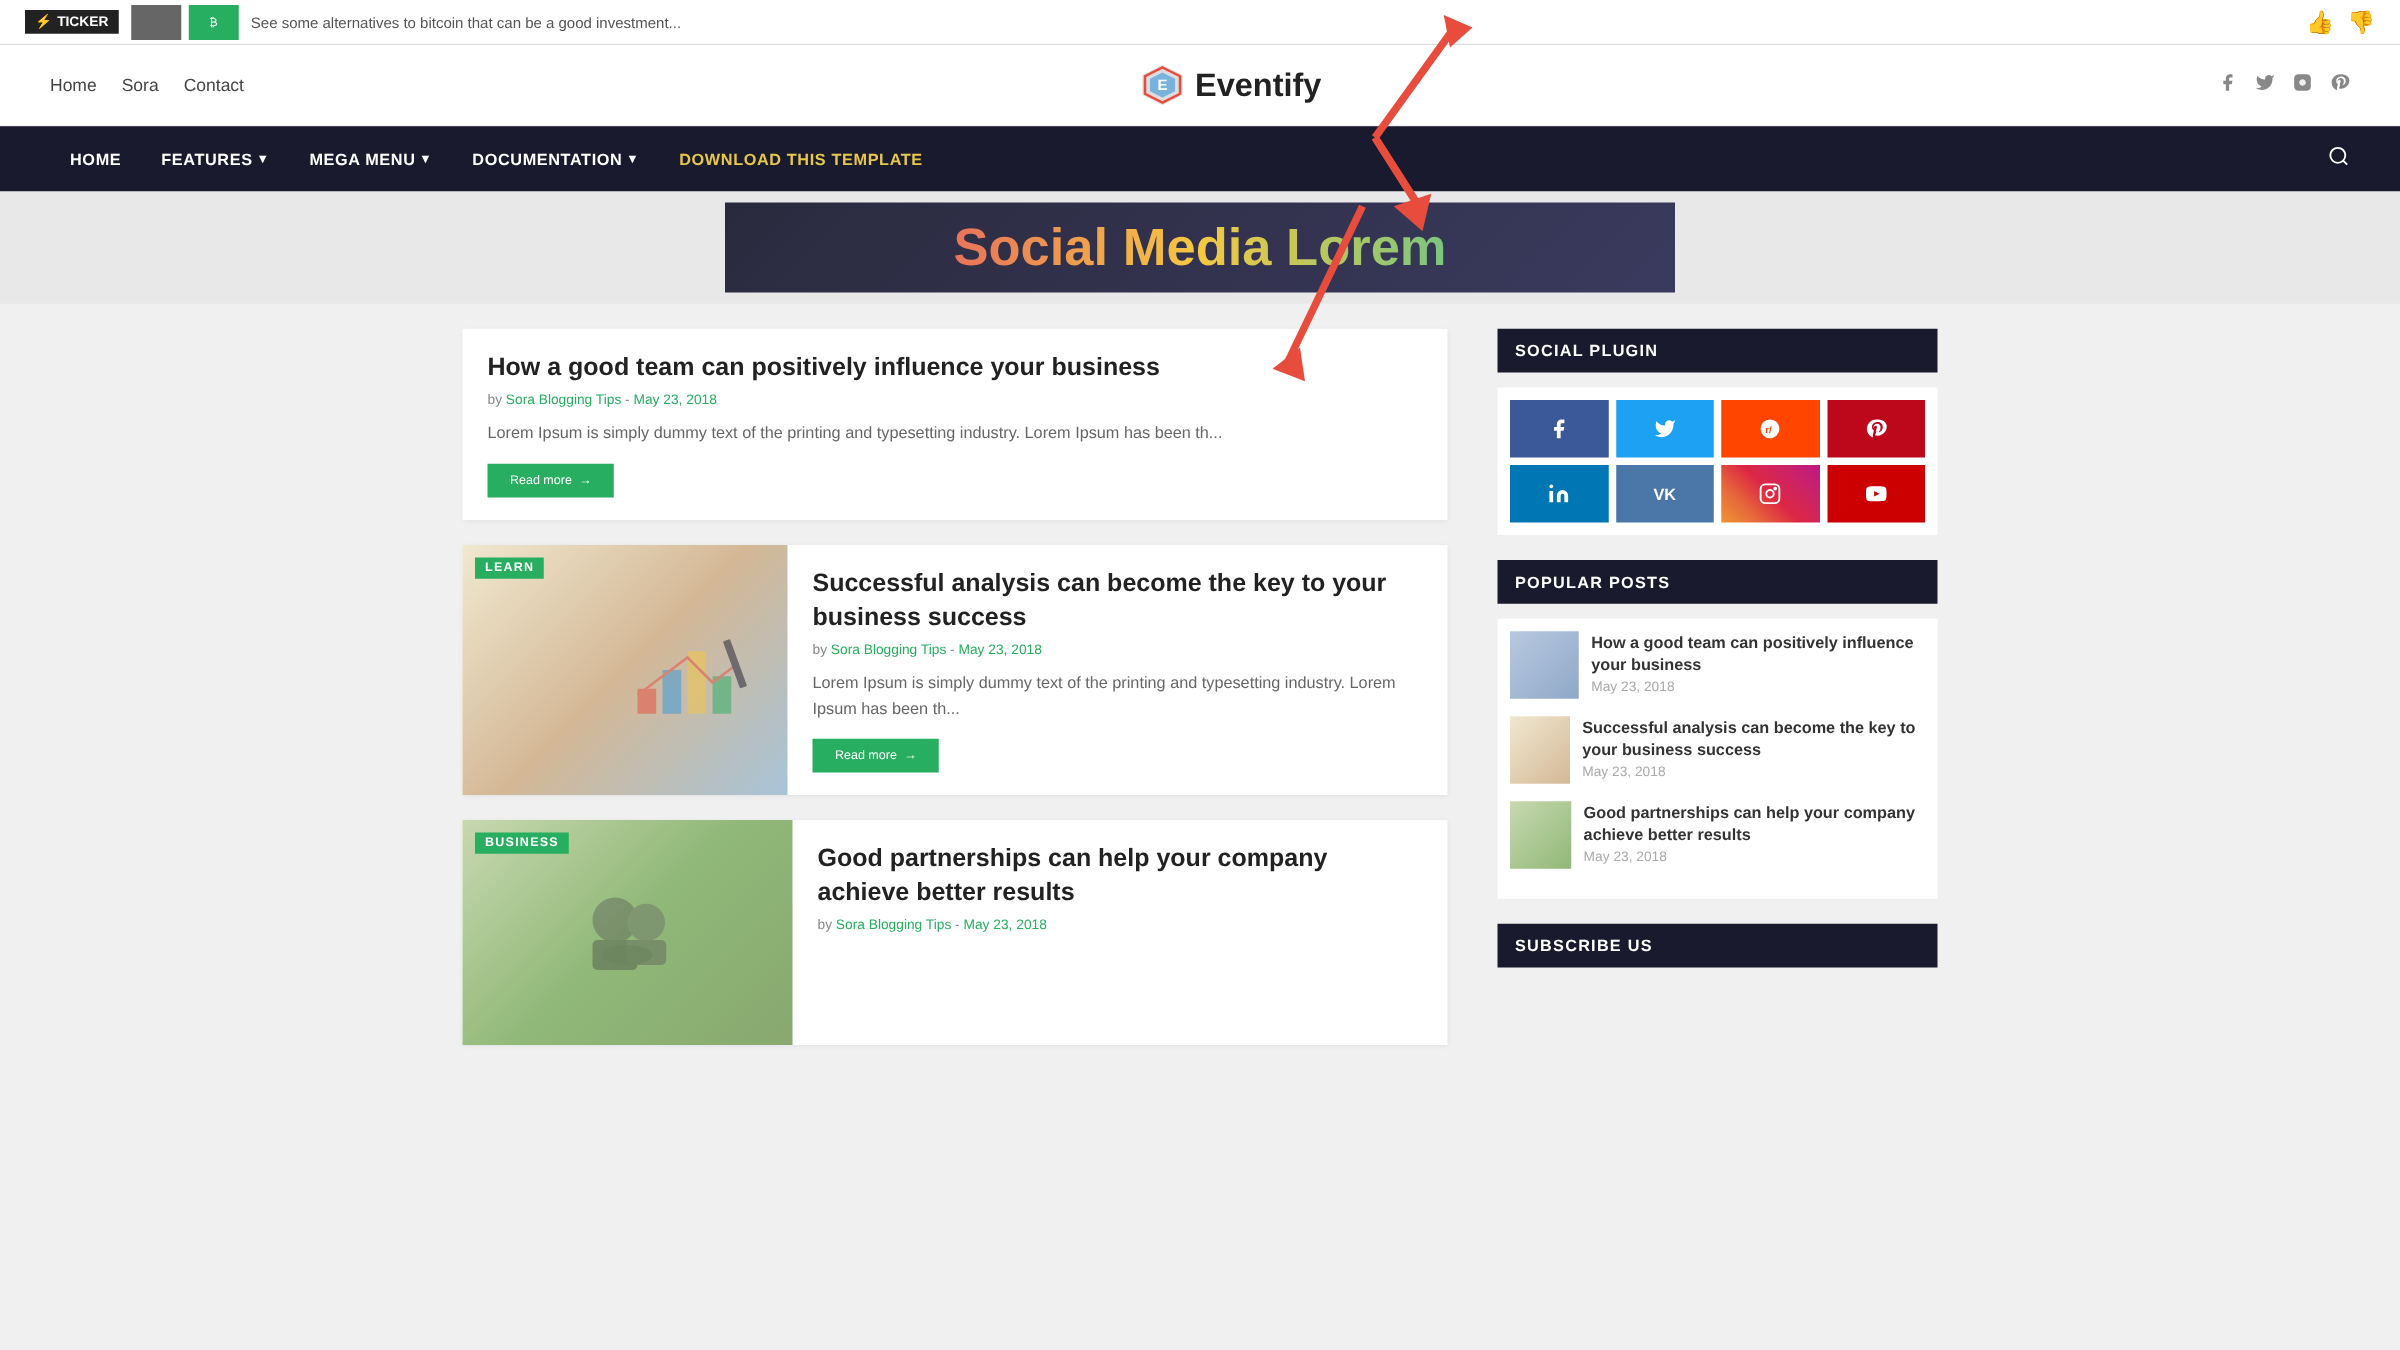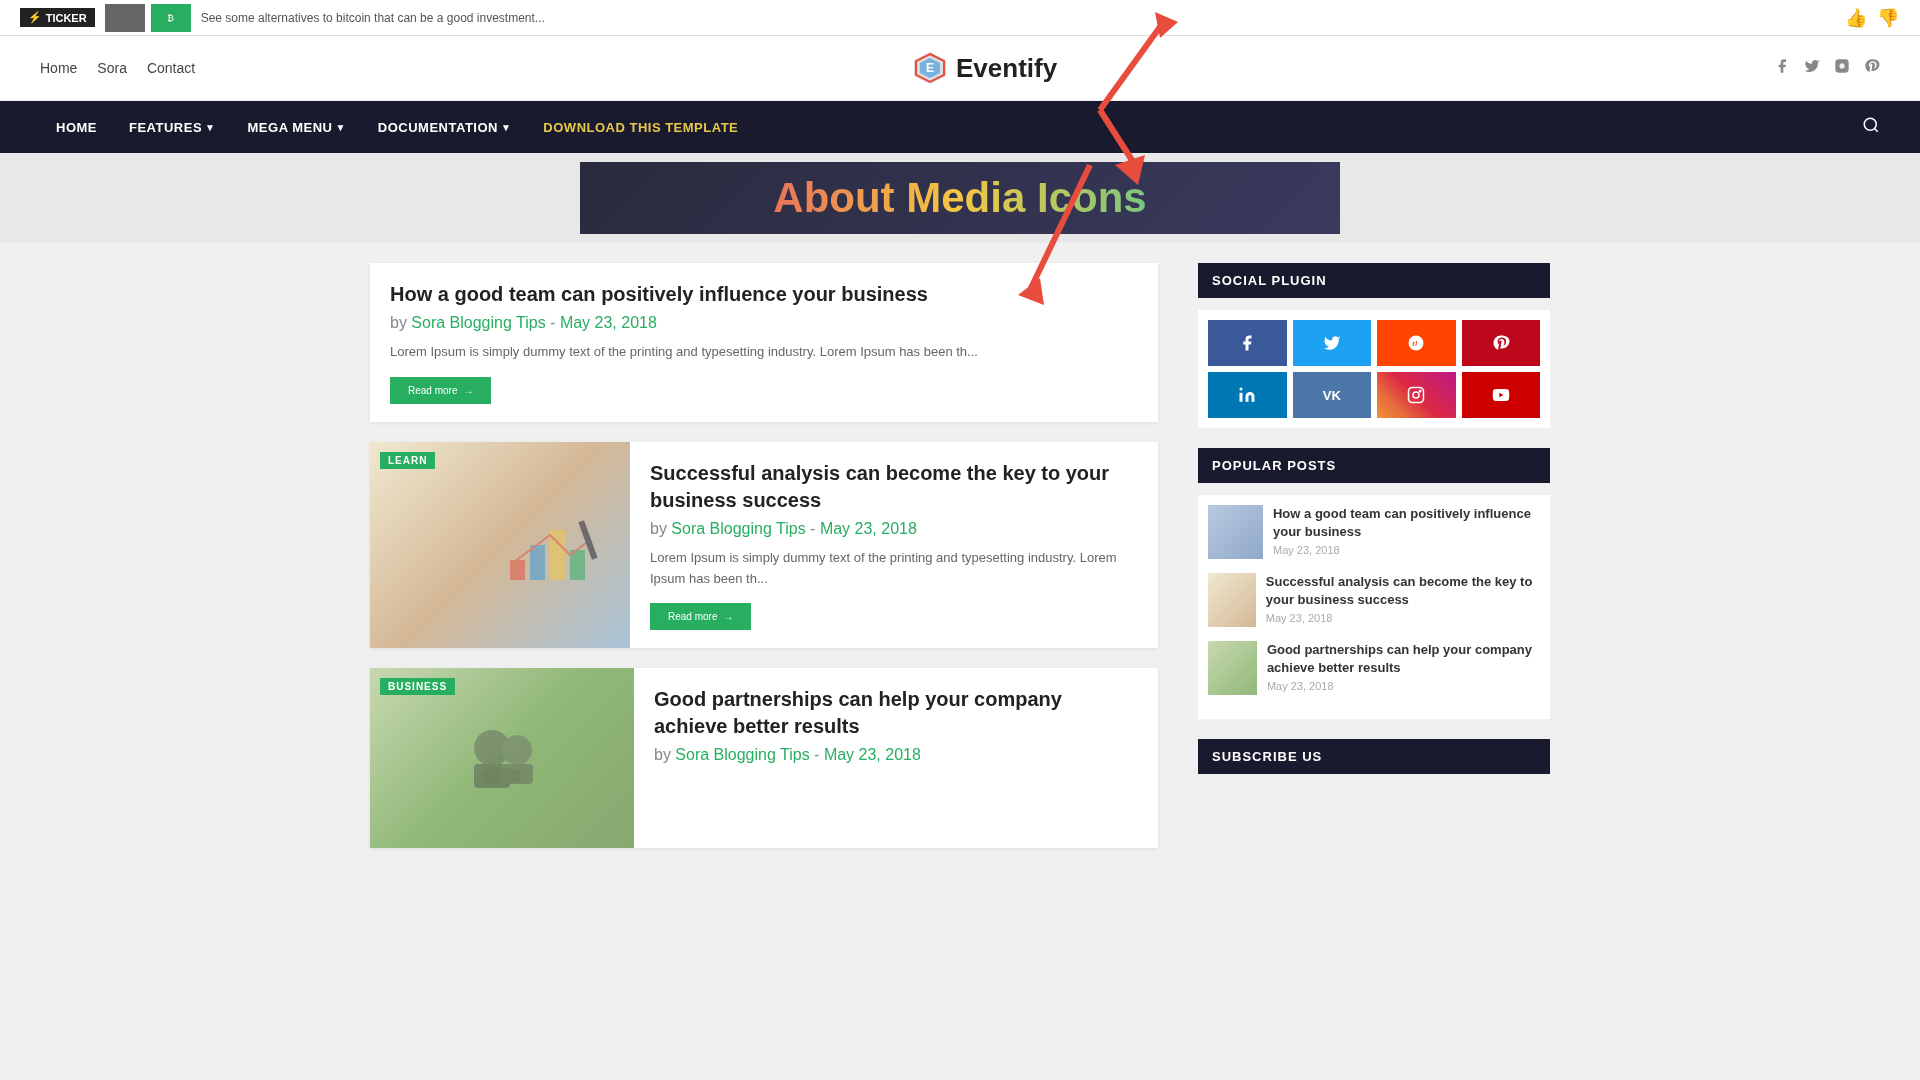--- a/index.html
+++ b/index.html
@@ -145,21 +145,21 @@
       z-index: 2;
     }
     .post-content { padding: 18px 20px; flex: 1; }
     .post-title {
       font-size: 20px;
       font-weight: bold;
       color: #222;
       margin-bottom: 6px;
       line-height: 1.35;
     }
-    .post-meta { font-size: 16px; color: #888; margin-bottom: 10px; }
+    .post-meta { font-size: 11px; color: #888; margin-bottom: 10px; }
     .post-meta span { color: #27ae60; }
     .post-excerpt { font-size: 13px; color: #666; margin-bottom: 14px; line-height: 1.6; }
     .read-more-btn {
       background: #27ae60;
       color: #fff;
       border: none;
       padding: 8px 18px;
       font-size: 10px;
       cursor: pointer;
       display: inline-flex;
@@ -340,21 +340,21 @@
     <div class="navbar-search">
       <svg width="18" height="18" viewBox="0 0 24 24" fill="none" stroke="white" stroke-width="2">
         <circle cx="11" cy="11" r="8"></circle>
           <line x1="21" y1="21" x2="16.65" y2="16.65"></line>
       </svg>
     </div>
   </nav>
 
   <div class="banner">
     <div class="banner-inner">
-      <span class="banner-text">About Media Icons</span>
+      <span class="banner-text">Social Media Lorem</span>
     </div>
   </div>
 
   <div class="main-container">
 
     <div class="posts-section">
 
       <div class="post-card">
         <div class="post-content">
           <h2 class="post-title">How a good team can positively influence your business</h2>

